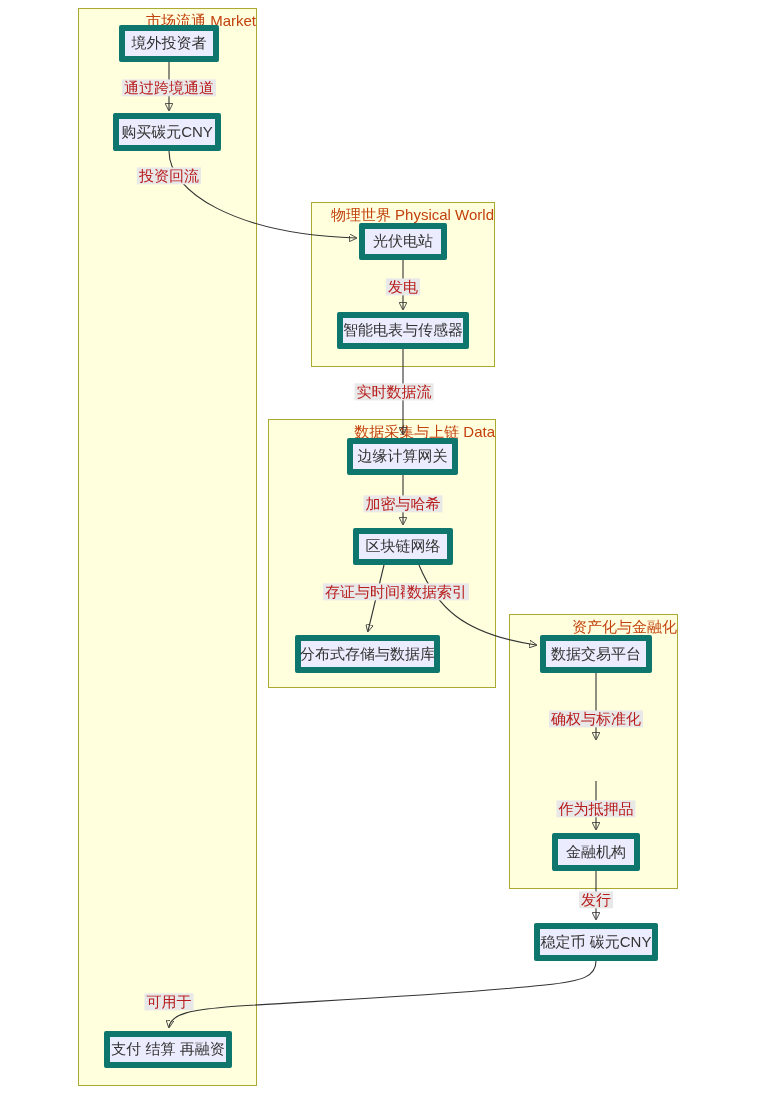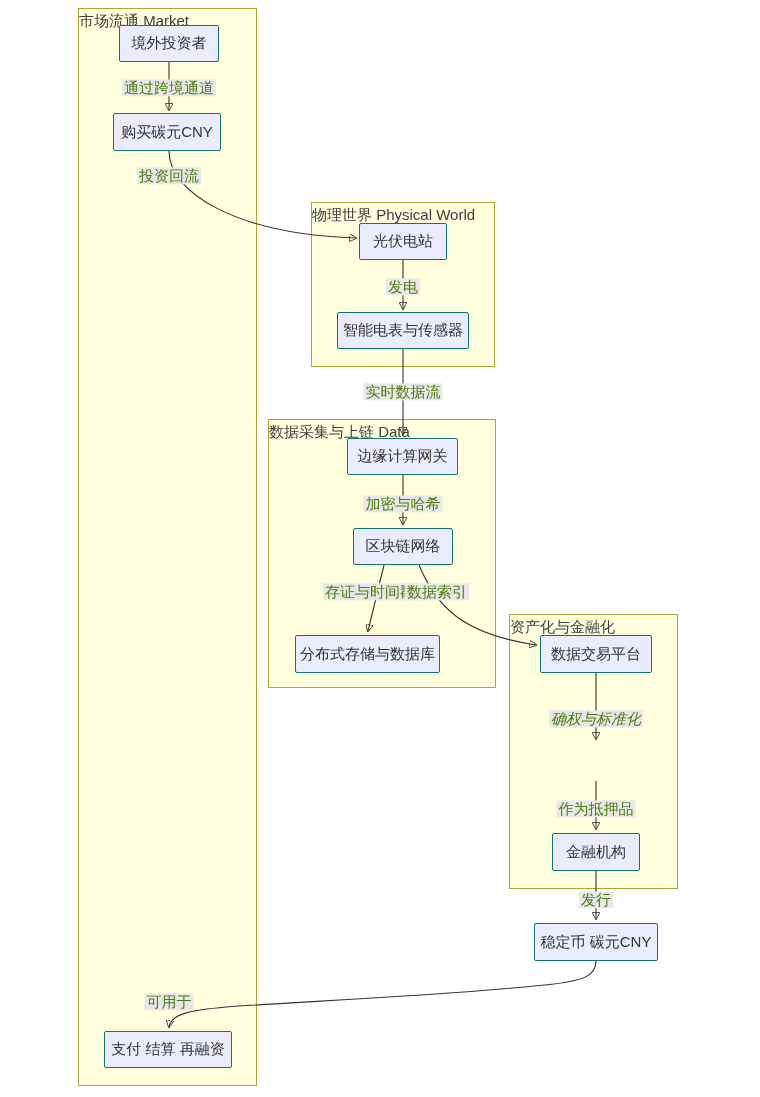--- a/index.html
+++ b/index.html
@@ -19,44 +19,44 @@
     position: absolute;
     background: #FFFFDE;
     border: 1px solid #AAAA33;
     box-sizing: border-box;
   }
   .cluster-title {
     position: absolute;
     top: 3px;
     left: 0;
     right: 0;
-    text-align: left;
+    text-align: right;
     font-size: 15px;
-    color: #404040;
+    color: #c2410c;
     white-space: nowrap;
   }
   .node {
     position: absolute;
     background: #ECECFF;
-    border: 1px solid #0f766e;
+    border: 6px solid #0f766e;
     border-radius: 2px;
     box-sizing: border-box;
     display: flex;
     align-items: center;
     justify-content: center;
     font-size: 15px;
     color: #333333;
     white-space: nowrap;
     z-index: 3;
   }
   .edge-label {
     position: absolute;
     transform: translate(-50%, -50%);
     background: #E8E8E8;
-    color: #4d7c0f;
+    color: #b91c1c;
     font-size: 15px;
     line-height: 1.15;
     padding: 0 2px;
     white-space: nowrap;
     z-index: 4;
   }
   #edges {
     position: absolute;
     left: 0;
     top: 0;
@@ -113,22 +113,22 @@
   <div class="node" style="left:353px; top:528px; width:100px; height:37px;">区块链网络</div>
   <div class="node" style="left:295px; top:635px; width:145px; height:38px;font-family:Liberation Mono, monospace;">分布式存储与数据库</div>
   <div class="node" style="left:540px; top:635px; width:112px; height:38px;">数据交易平台</div>
   <div class="node" style="left:552px; top:833px; width:88px; height:38px;">金融机构</div>
   <div class="node" style="left:534px; top:923px; width:124px; height:38px;">稳定币 碳元CNY</div>
   <div class="node" style="left:104px; top:1031px; width:128px; height:37px;">支付 结算 再融资</div>
 
   <div class="edge-label" style="left:169px; top:88px;">通过跨境通道</div>
   <div class="edge-label" style="left:169px; top:176px;">投资回流</div>
   <div class="edge-label" style="left:403px; top:287px;">发电</div>
-  <div class="edge-label" style="left:403px; top:392px;">实时数据流</div>
+  <div class="edge-label" style="left:394px; top:392px;">实时数据流</div>
   <div class="edge-label" style="left:403px; top:504px;">加密与哈希</div>
   <div class="edge-label" style="left:370px; top:592px;">存证与时间戳</div>
   <div class="edge-label" style="left:437px; top:592px;text-align:right;">数据索引</div>
-  <div class="edge-label" style="left:596px; top:719px;font-style:italic;">确权与标准化</div>
+  <div class="edge-label" style="left:596px; top:719px;">确权与标准化</div>
   <div class="edge-label" style="left:596px; top:809px;">作为抵押品</div>
   <div class="edge-label" style="left:596px; top:900px;">发行</div>
   <div class="edge-label" style="left:169px; top:1002px;">可用于</div>
 
 </div>
 
 </body></html>

